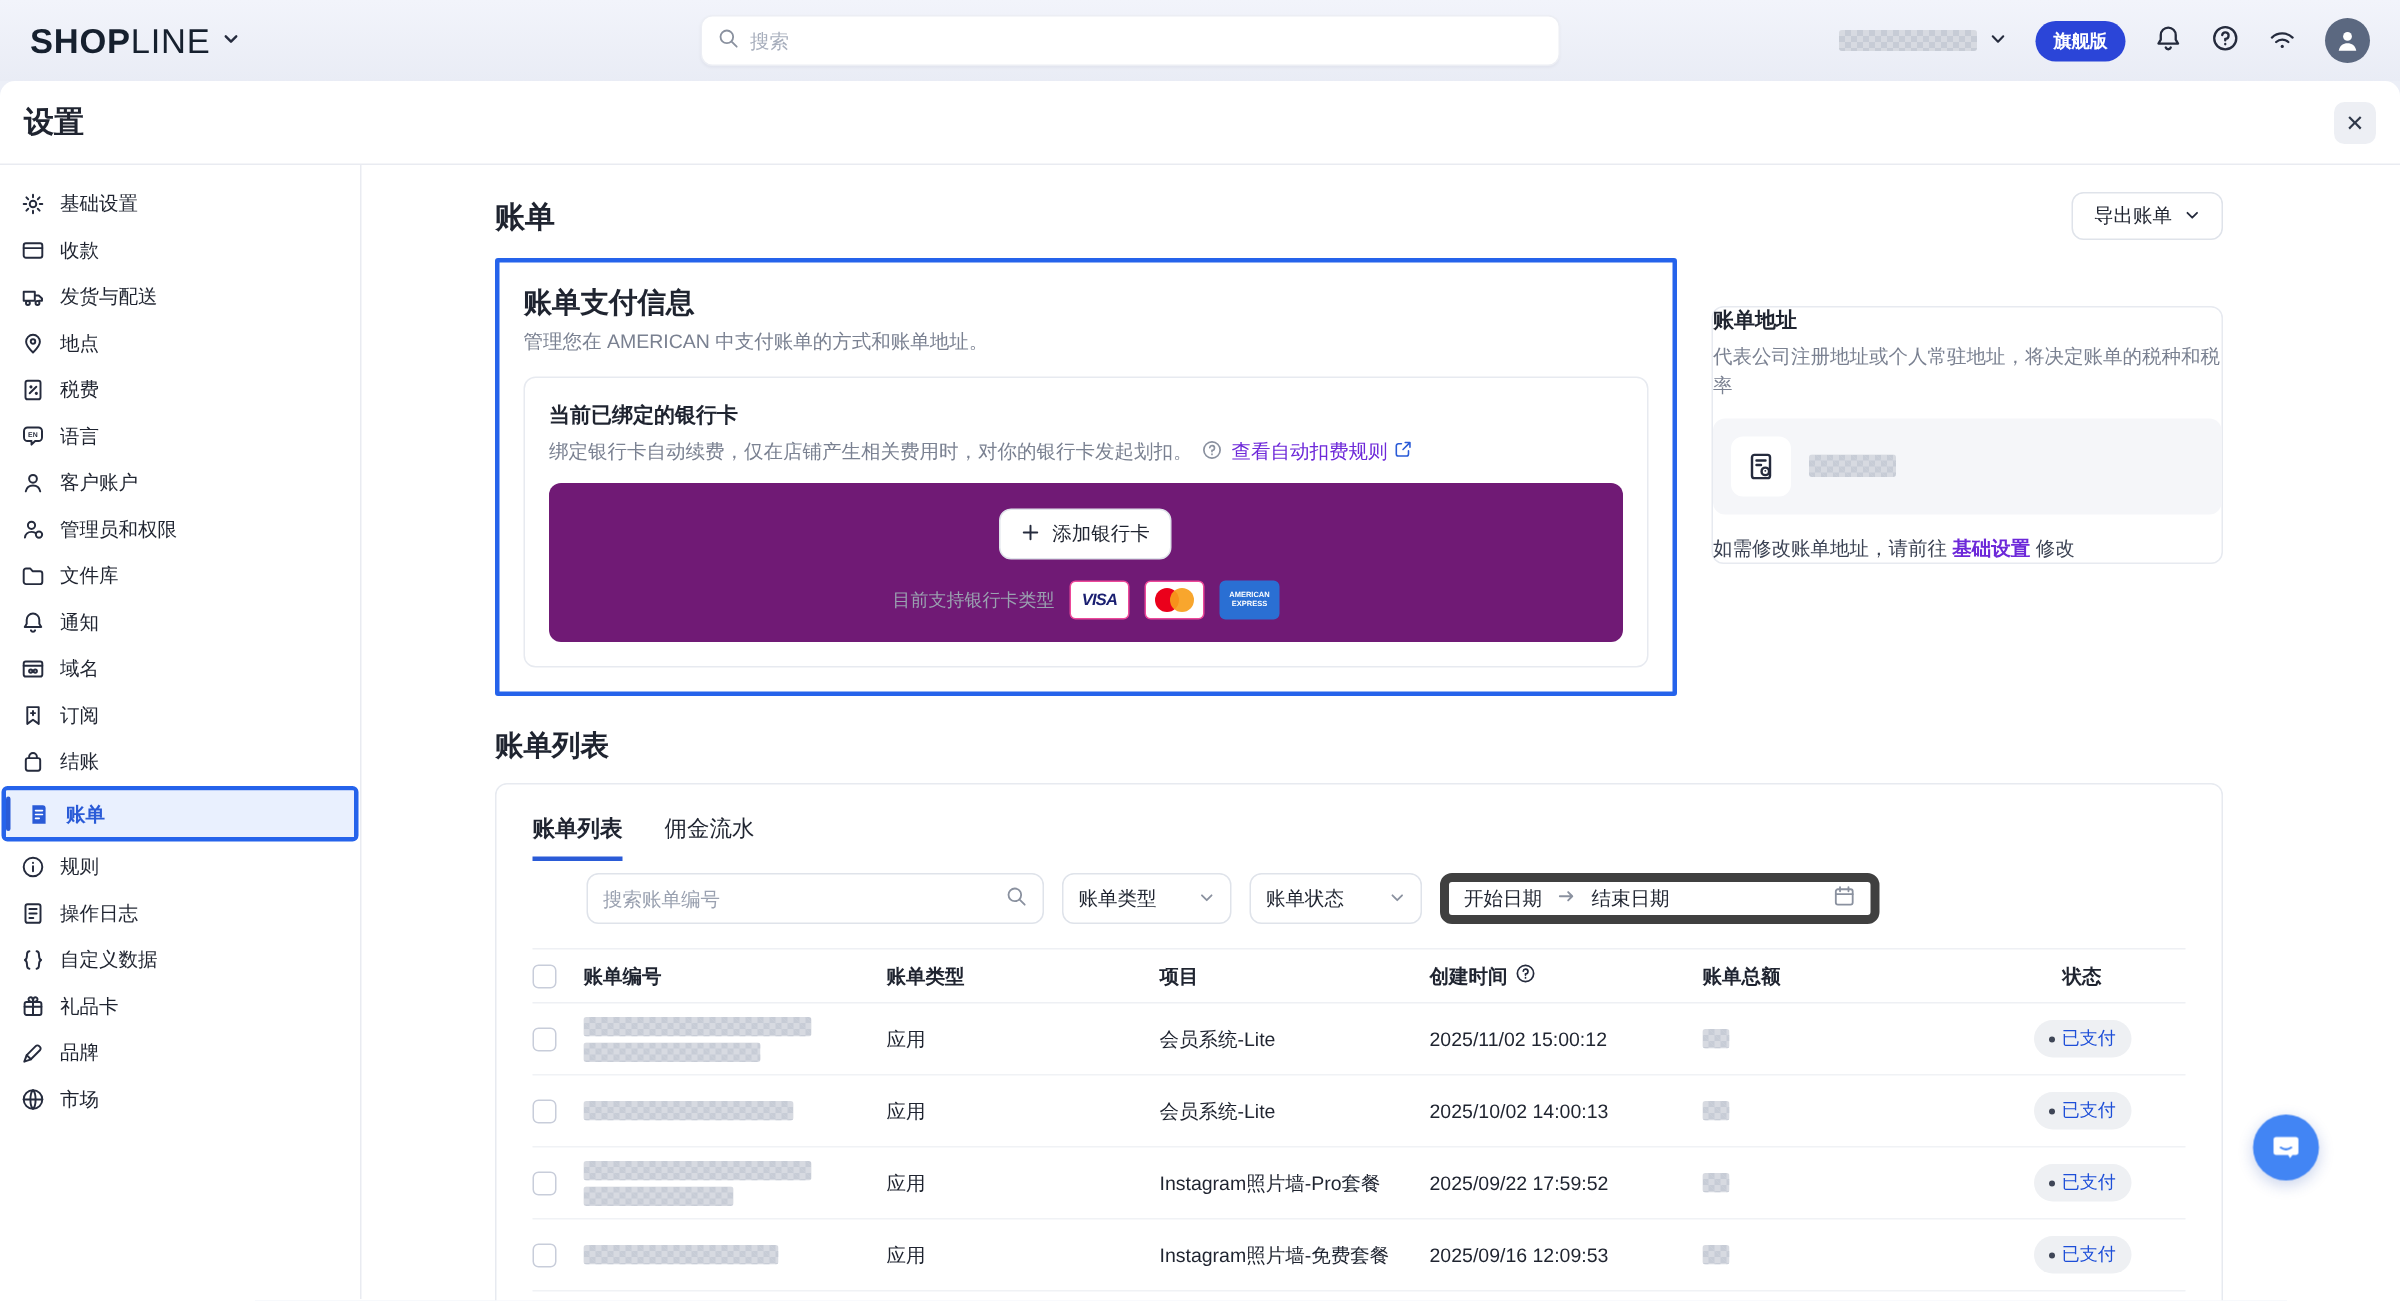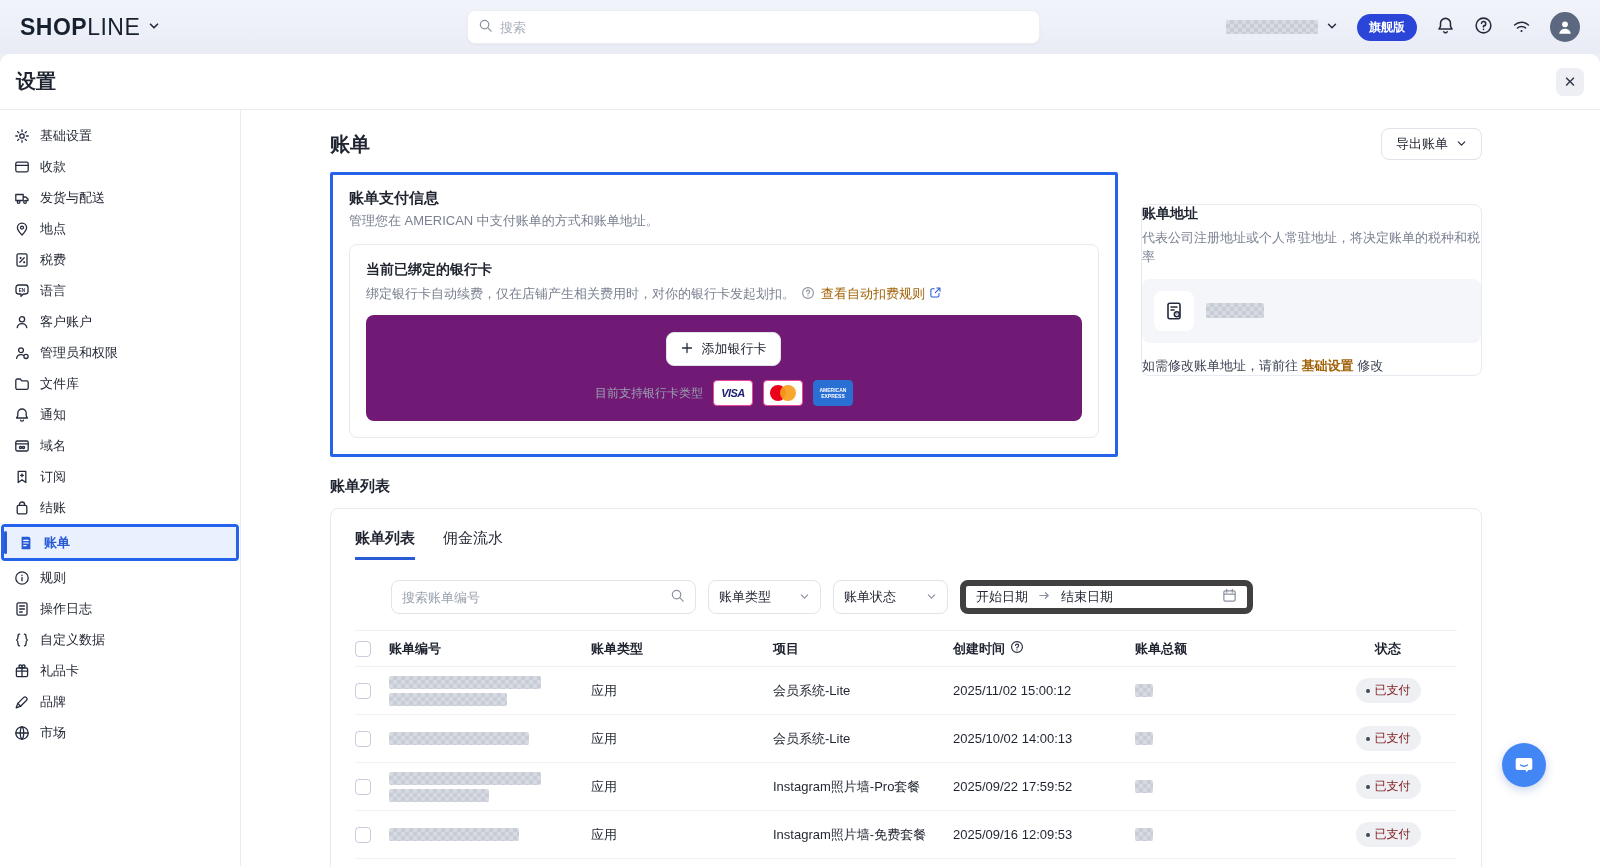--- a/index.html
+++ b/index.html
@@ -41,28 +41,28 @@
 
   
   .main { width:1152px; margin-left:89px; padding-top:18px; position:relative; }
   .main-head { display:flex; align-items:center; margin-bottom:12px; }
   .main-title { font-size:20px; font-weight:bold; }
   .btn { background:#fff; border:1px solid #dfe3ea; border-radius:8px; height:32px; padding:0 14px; font-size:13px; color:#1f2430; display:inline-flex; align-items:center; gap:8px; cursor:pointer; font-family:inherit; }
   .export-btn { margin-left:auto; }
 
   .cols { display:flex; gap:23px; align-items:flex-start; }
   .anno-box { border:3px solid #2563eb; width:790px; padding:14px 16px 16px; border-radius:2px; }
-  .sec-title { font-size:15px; font-weight:bold; }
+  .sec-title { font-size:19px; font-weight:bold; }
   .sec-sub { font-size:13px; color:#7a8191; margin-top:4px; }
 
   .card { background:#fff; border:1px solid #e7eaf0; border-radius:8px; }
   .bank-card { margin-top:14px; padding:16px; }
   .card-title { font-size:14px; font-weight:bold; }
   .desc-line { margin-top:6px; font-size:13px; color:#7a8191; display:flex; align-items:center; gap:6px; flex-wrap:wrap; }
-  .link { color:#a16207; cursor:pointer; display:inline-flex; align-items:center; gap:4px; }
+  .link { color:#6d28d9; cursor:pointer; display:inline-flex; align-items:center; gap:4px; }
   .gray-zone { margin-top:12px; background:#701a75; border-radius:8px; padding:17px 16px 15px; text-align:center; }
   .supported { margin-top:14px; display:flex; align-items:center; justify-content:center; gap:10px; color:#9aa1b0; font-size:12px; }
   .chip { width:40px; height:26px; background:#fff; border:1px solid #ec4899; border-radius:4px; display:flex; align-items:center; justify-content:center; }
   .chip.visa { color:#1a1f71; font-weight:800; font-style:italic; font-size:11px; letter-spacing:-.5px; }
   .chip.amex { background:#2a6fd3; border-color:#2a6fd3; }
   .mc { position:relative; width:26px; height:16px; }
   .mc i { position:absolute; top:0; width:16px; height:16px; border-radius:50%; }
   .mc i.red { left:0; background:#eb001b; }
   .mc i.org { right:0; background:#f79e1b; opacity:.92; }
   .amex-inner { color:#fff; font-size:5px; font-weight:bold; text-align:center; line-height:1.2; }
@@ -72,35 +72,35 @@
   .addr-ic { width:40px; height:40px; background:#fff; border-radius:8px; display:flex; align-items:center; justify-content:center; }
   .addr-foot { margin-top:14px; font-size:13px; color:#3c4354; }
   .addr-foot .link { font-weight:bold; }
 
   .list-head { margin-top:20px; }
 
   .list-card { margin-top:12px; padding:20px 24px 0; height:400px; overflow:hidden; }
   .tabs { display:flex; gap:28px; }
   .tab { font-size:15px; padding-bottom:9px; cursor:pointer; color:#1f2430; }
   .tab.active { font-weight:bold; border-bottom:3px solid #2a5bd7; }
-  .filters { margin-top:20px; display:flex; gap:12px;padding-left:36px; }
+  .filters { margin-top:8px; display:flex; gap:12px;padding-left:36px; }
   .search-box { width:305px; height:34px; border:1px solid #dfe3ea; border-radius:8px; display:flex; align-items:center; padding:0 10px; gap:8px; }
   .search-box input { border:none; outline:none; flex:1; font-size:13px; background:transparent; color:#1f2430; }
   .search-box input::placeholder { color:#9aa1b0; }
   .select { height:34px; border:1px solid #dfe3ea; border-radius:8px; display:flex; align-items:center; justify-content:space-between; padding:0 10px; gap:8px; cursor:pointer; font-size:13px; }
   .sel-type { width:113px; } .sel-status { width:115px; }
   .daterange { width:293px; height:34px; border:6px solid #404040; border-radius:8px; display:flex; align-items:center; padding:0 10px; gap:10px; font-size:13px; cursor:pointer; }
   .daterange .cal { margin-left:auto; }
 
   .tgrid { display:grid; grid-template-columns:34px 202px 182px 180px 182px 184px 1fr; align-items:center; }
   .thead { margin-top:16px; border-top:1px solid #eef0f4; border-bottom:1px solid #eef0f4; height:37px; font-size:13px; font-weight:bold; color:#1f2430; }
   .th-created { display:flex; align-items:center; gap:5px; }
   .trow { height:48px; border-bottom:1px solid #f0f2f5; font-size:13px; }
   .cb { width:16px; height:16px; border:1.5px solid #c8cdda; border-radius:4px; background:#fff; cursor:pointer; }
-  .badge { display:inline-flex; align-items:center; gap:5px; background:#eef0f3; border-radius:999px; padding:4px 10px; font-size:12px; color:#7f1d1d; }
+  .badge { display:inline-flex; align-items:center; gap:5px; background:#eef0f3; border-radius:999px; padding:4px 10px; font-size:12px; color:#1d4ed8; }
   .badge .dot { width:4px; height:4px; border-radius:50%; background:#3f4657; }
   .status-cell { display:flex; justify-content:center; }
 
   .chat-fab { position:fixed; right:54px; bottom:80px; width:44px; height:44px; border-radius:50%; background:#4285f4; border:none; cursor:pointer; display:flex; align-items:center; justify-content:center; box-shadow:0 3px 10px rgba(40,80,180,.25); }
 
   svg.ic { stroke:#252b3d; stroke-width:1.3; fill:none; stroke-linecap:round; stroke-linejoin:round; }
   svg.ic-gray { stroke:#8a919f; }
   svg.ic-blue { stroke:#2a5bd7; }
 </style>
 </head>

